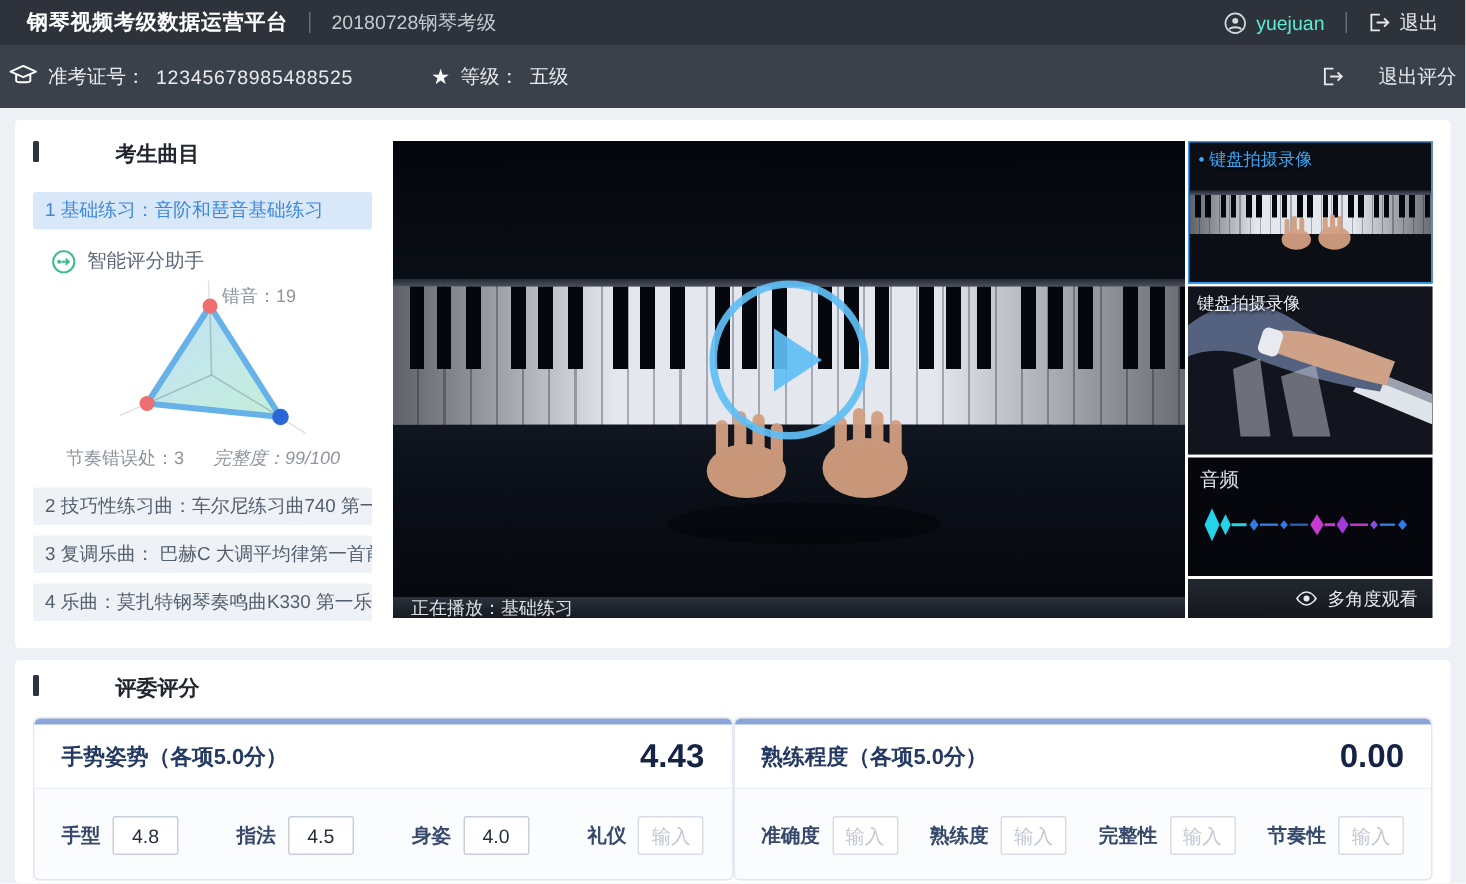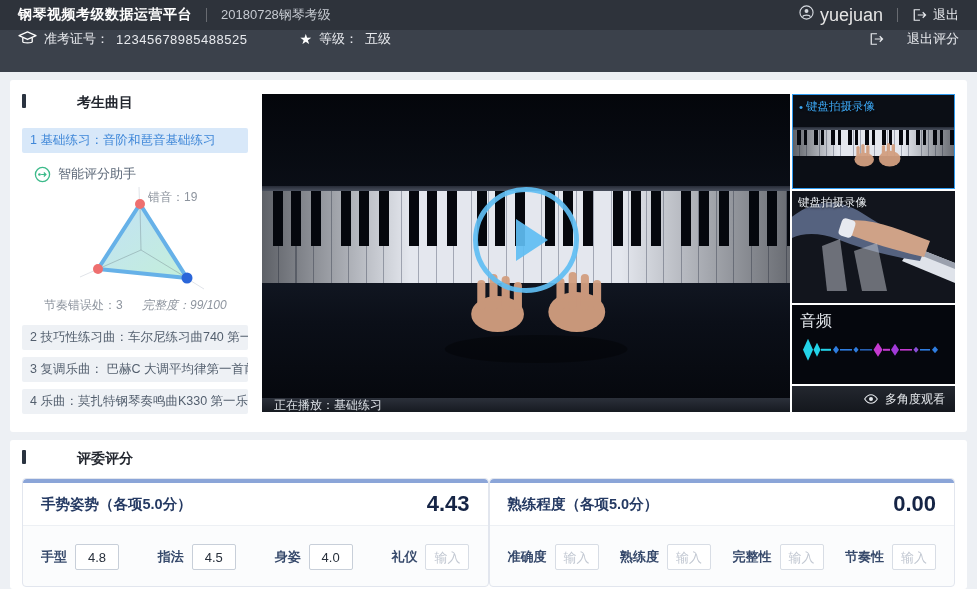--- a/index.html
+++ b/index.html
@@ -10,27 +10,27 @@
   }
   
   .nav1 {
     height:30px; background:#2e333b; display:flex; align-items:center;
     justify-content:space-between; padding:0 18px; color:#fff;
   }
   .nav1-left, .nav1-right { display:flex; align-items:center; }
   .nav-title { font-size:14px; font-weight:bold; letter-spacing:0.5px; }
   .vsep { width:1px; height:14px; background:rgba(255,255,255,0.28); margin:0 14px; }
   .nav-session { font-size:13px; color:#c6cad1; }
-  .nav-user { display:flex; gap:6px; font-size:18px; color:#e5e5e5; cursor:pointer; }
+  .nav-user { display:flex; align-items:center; gap:6px; font-size:13px; color:#5eead4; cursor:pointer; }
   .nav-logout { display:flex; align-items:center; gap:6px; font-size:13px; color:#e8eaee; cursor:pointer; }
   .icon-svg { display:block; }
   
   .nav2 {
-    height:42px; background:#3b414b; display:flex; align-items:flex-start;
-    justify-content:space-between; padding:0 18px; color:#e8eaee; font-size:13px;
+    height:42px; background:#3b414b; display:flex; align-items:center;
+    justify-content:space-between; padding:0 6px; color:#e8eaee; font-size:13px;
   }
   .nav2-left { display:flex; align-items:center; }
   .info-group { display:flex; align-items:center; gap:7px; }
   .info-group + .info-group { margin-left:52px; }
   .ticket-number { letter-spacing:0.5px; }
   .star-glyph { font-size:14px; color:#fff; }
   .exit-scoring { display:flex; align-items:center; gap:23px; cursor:pointer; }
   
   .page { padding:8px 10px 0; }
   .panel { background:#fff; border-radius:3px; }
@@ -89,21 +89,21 @@
   .thumb1 .kb .felt { height:3px; }
   .thumb1 .kb .keys { height:26px; background:repeating-linear-gradient(90deg,#e4e7ee 0 6px,#a3a8b5 6px 6.8px); }
   .thumb1 .kb .blacks { height:15px;
     background:repeating-linear-gradient(90deg, rgba(0,0,0,0) 0 4px, #05070d 4px 7.6px,
       rgba(0,0,0,0) 7.6px 10.6px, #05070d 10.6px 14.2px, rgba(0,0,0,0) 14.2px 17px); }
   .thumb-label { position:absolute; top:4px; left:6px; font-size:11.5px; color:#e9edf2; z-index:3;
     text-shadow:0 1px 2px rgba(0,0,0,0.8); display:flex; align-items:center; gap:3px; }
   .thumb1 .thumb-label { color:#3da8f5; }
   .thumb2 { height:112px; background:#12151d; }
   .audio-box { flex:1; position:relative; background:#05070d; }
-  .audio-label { position:absolute; top:6px; left:8px; font-size:16px; color:#dfe3e8; }
+  .audio-label { position:absolute; top:6px; left:8px; font-size:13px; color:#dfe3e8; }
   .audio-wave { position:absolute; left:0; right:0; top:50%; transform:translateY(-38%); }
   .multi-angle {
     height:26px; background:linear-gradient(180deg,#23272f,#14171d);
     display:flex; align-items:center; justify-content:flex-end; gap:6px;
     padding:0 10px; color:#e6e9ed; font-size:12px; cursor:pointer;
   }
   
   .bottom-panel { height:149px; padding:10px 12px 14px; }
   .bottom-panel .section-title { margin-bottom:10px; }
   .cards { display:flex; gap:0; }

